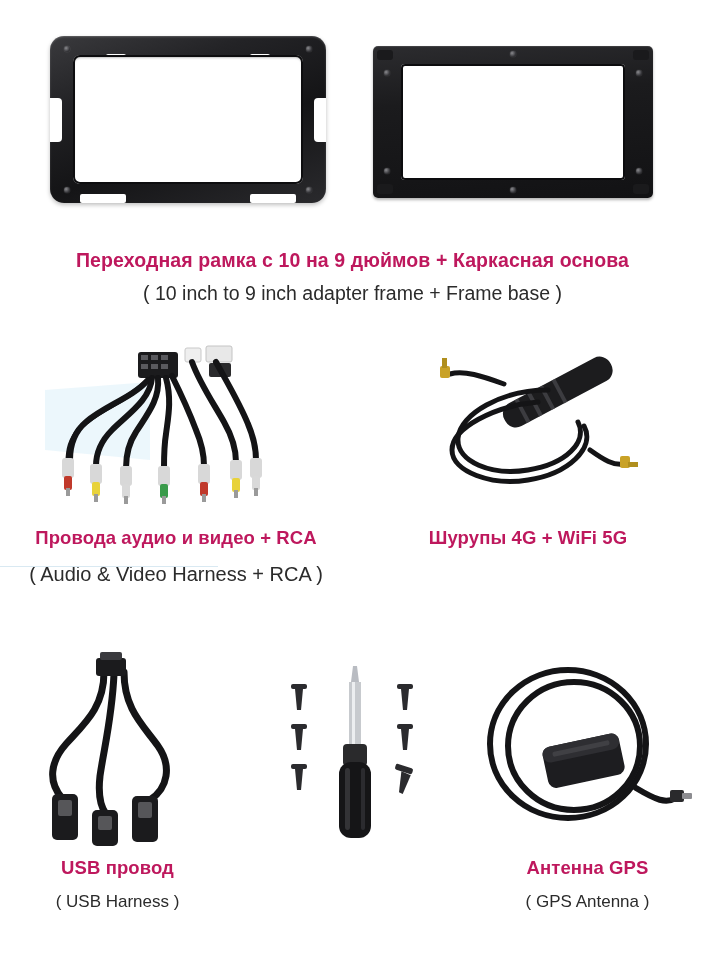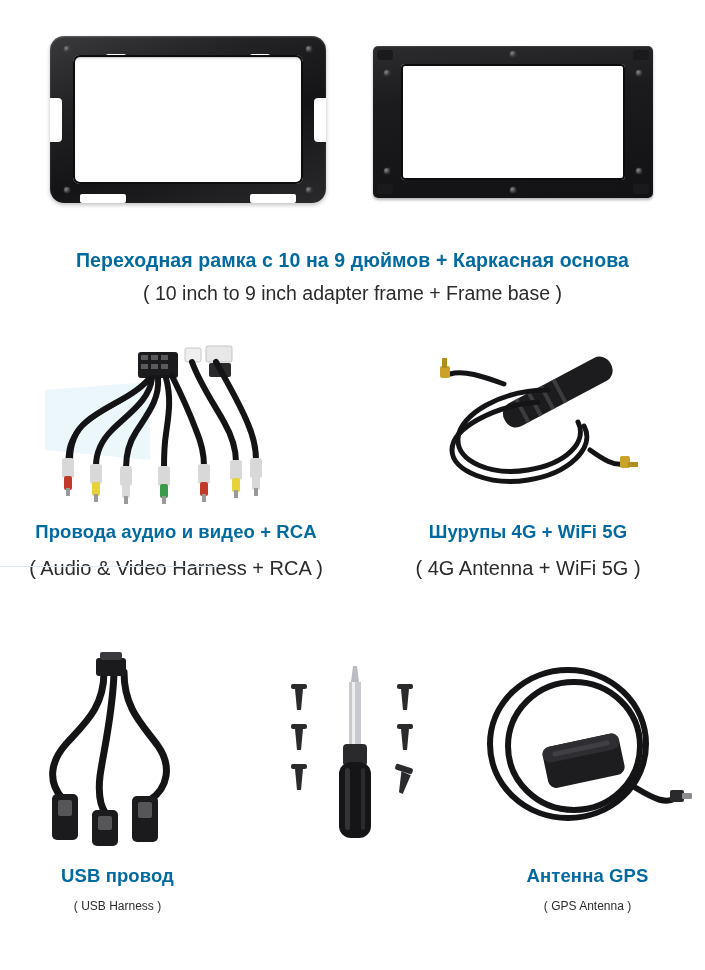--- a/index.html
+++ b/index.html
@@ -21,21 +21,21 @@
     position: relative;
   }
 
   
   .caption {
     text-align: center;
   }
   .cap-ru {
     font-size: 18.5px;
     font-weight: bold;
-    color: #0369a1;
+    color: #be185d;
     letter-spacing: 0.1px;
     line-height: 1.35;
     white-space: nowrap;
   }
   .cap-en {
     font-size: 18px;
     font-weight: 400;
     color: #2b2b2b;
     line-height: 1.4;
     margin-top: 7px;
@@ -144,21 +144,21 @@
   }
   .col2 { width: 352px; position: relative; }
   .art2 { height: 190px; position: relative; }
 
   
   .harness-wrap { position: absolute; left: 0; top: 0; width: 352px; height: 190px; }
 
   
   .ant-wrap { position: absolute; left: 0; top: 0; width: 352px; height: 190px; }
 
-  .sec2 .caption { }
+  .sec2 .caption { margin-top: 6px; }
   .sec2 .cap-ru { font-size: 18.5px; }
   .sec2 .cap-en { font-size: 20px; margin-top: 9px; }
 
   
   .hairline {
     position: absolute;
     left: 0;
     top: 566px;
     width: 218px;
     height: 1px;
@@ -168,23 +168,23 @@
   
   .sec3 {
     position: absolute;
     left: 0;
     top: 648px;
     width: 705px;
     display: flex;
   }
   .col3 { width: 235px; position: relative; }
   .art3 { height: 200px; position: relative; }
-  .sec3 .caption { margin-top: 16px; }
+  .sec3 .caption { margin-top: 8px; }
   .sec3 .cap-ru { font-size: 18.5px; }
-  .sec3 .cap-en { font-size: 12px; margin-top: 9px; }
+  .sec3 .cap-en { font-size: 17px; margin-top: 9px; }
 
   svg { display: block; }
 </style>
 </head>
 <body>
 
 <div class="page">
 
   <div class="sec1">
     <div class="frames-row">
@@ -317,21 +317,20 @@
               <rect x="88" y="36" width="10" height="12" rx="2" fill="#c9a227"></rect>
               <rect x="90" y="28" width="5" height="10" fill="#b08f1e"></rect>
               <rect x="268" y="126" width="10" height="12" rx="2" fill="#c9a227"></rect>
               <rect x="276" y="132" width="10" height="5" fill="#b08f1e"></rect>
             </g>
           </svg>
         </div>
       </div>
       <div class="caption">
         <div class="cap-ru">Шурупы 4G + WiFi 5G</div>
-        <div class="cap-en">( 4G Antenna + WiFi 5G )</div>
       </div>
     </div>
 
   </div>
 
   <div class="hairline"></div>
 
   <div class="sec3">
 
     <div class="col3">

